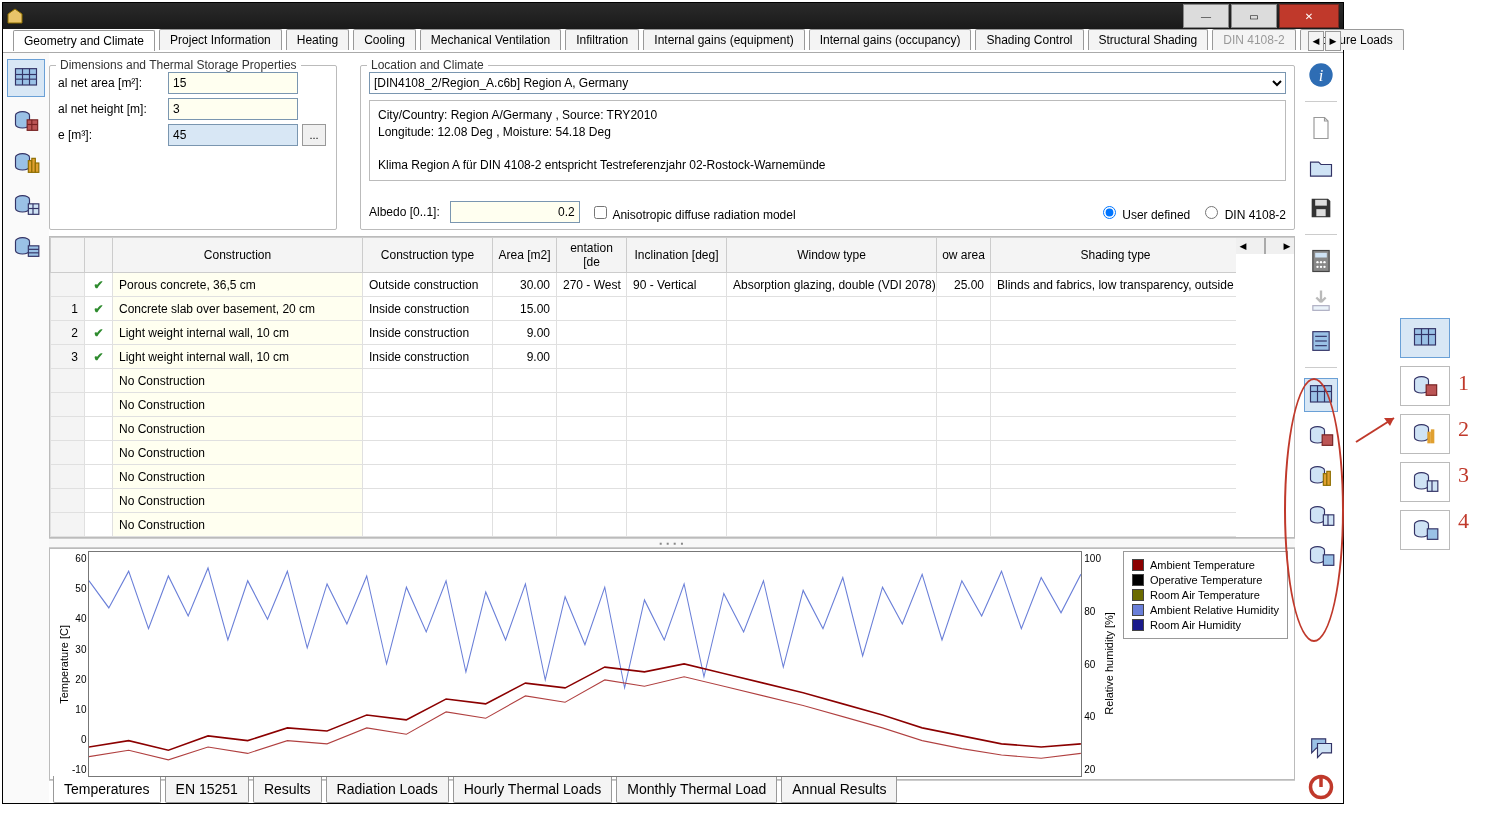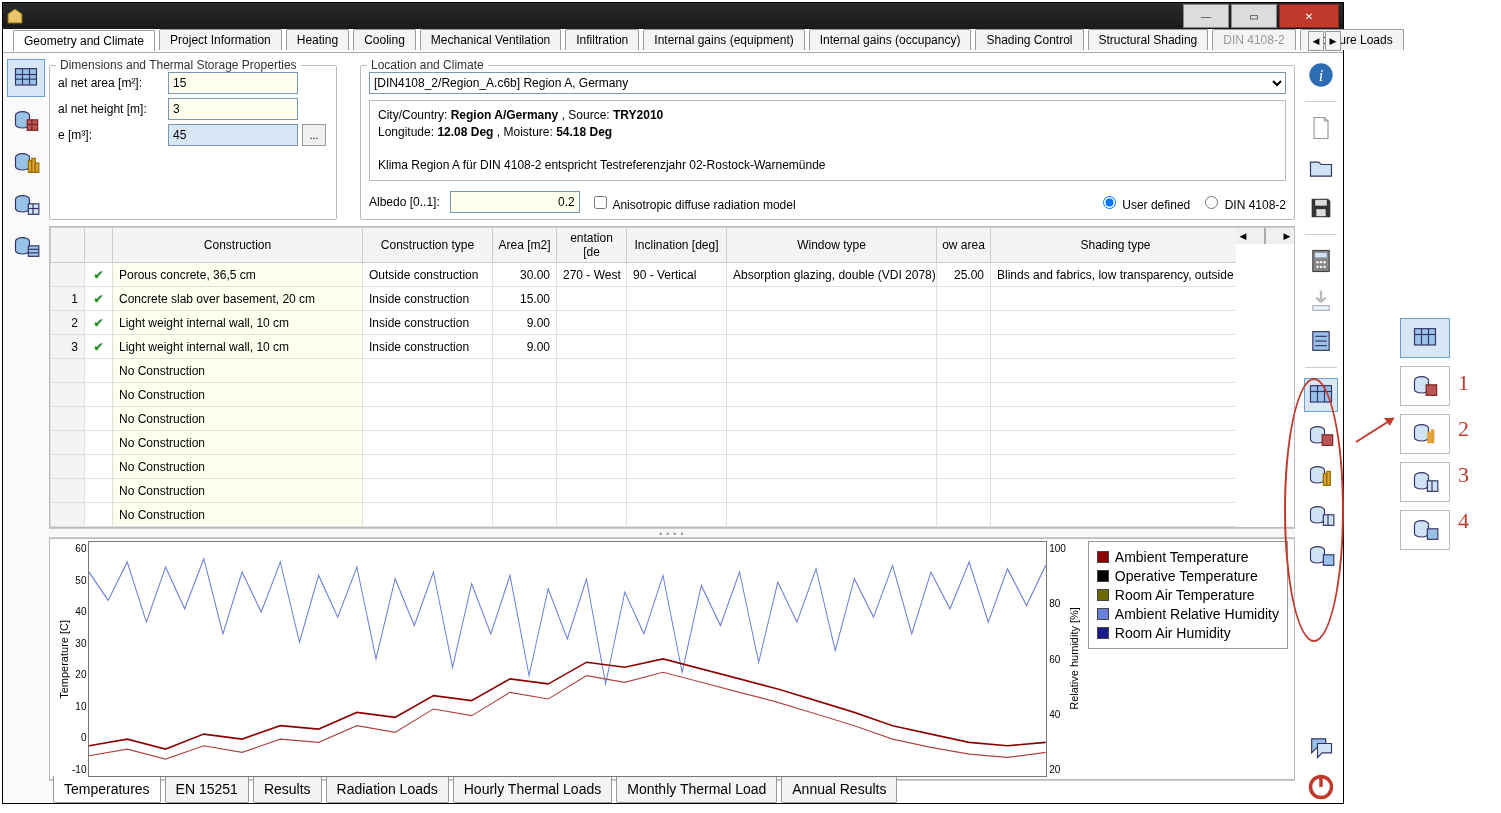--- a/index.html
+++ b/index.html
@@ -30,22 +30,22 @@
 .panel .legend{position:absolute;top:-8px;left:6px;background:#fff;padding:0 4px;font-size:12px;color:#333}
 .dimpanel{width:270px}
 .locpanel{flex:1}
 .frow{display:flex;align-items:center;margin-bottom:4px;gap:4px}
 .flabel{width:106px;font-size:12px}
 input.txt{border:1px solid #7a96b0;background:#fffff0;padding:1px 4px;height:18px;font-size:12px}
 .txt.r{text-align:right}
 .ellipbtn{width:22px;height:20px;border:1px solid #999;background:#f0f0f0;font-size:11px;display:flex;align-items:center;justify-content:center}
 select.combo{width:100%;border:1px solid #7a96b0;background:#fff;height:22px;font-size:12px}
 .locinfo{border:1px solid #bbb;padding:6px 8px;margin-top:6px;font-size:12px;line-height:1.4}
-.locinfo b{font-weight:bold}
-.albrow{display:flex;align-items:center;gap:10px;margin-top:10px}
+.locinfo b{font-weight:normal}
+.albrow{display:flex;align-items:center;gap:10px;margin-top:20px}
 
 .tablewrap{margin-top:6px;border:1px solid #bbb;flex:0 0 auto;height:300px;overflow:hidden;display:flex;flex-direction:row}
 table.maintbl{border-collapse:collapse;width:100%;table-layout:fixed;font-size:12px}
 table.maintbl th{background:#f4f4f4;border:1px solid #ccc;padding:3px 4px;font-weight:normal;text-align:center;height:24px}
 table.maintbl td{border:1px solid #e0e0e0;padding:2px 6px;height:19px;white-space:nowrap;overflow:hidden}
 .rownum{width:30px;text-align:right;background:#f4f4f4;border:1px solid #ccc}
 .checkcell{width:26px;text-align:center}
 .conscell{background:#fffff0}
 .numcell{text-align:right}
 .scrollx{height:16px;background:#f0f0f0;border-top:1px solid #ccc;display:flex;align-items:center}
@@ -54,21 +54,21 @@
 .splitter{height:8px;display:flex;align-items:center;justify-content:center;color:#888;font-size:8px;border-top:1px solid #ccc;border-bottom:1px solid #ccc;background:#f8f8f8;letter-spacing:1px}
 
 .chartarea{flex:1;border:1px solid #bbb;margin-top:0;display:flex;flex-direction:column;min-height:0}
 .charttitle{text-align:center;font-weight:bold;padding:2px 0}
 .chartbody{flex:1;display:flex;padding:2px 6px;min-height:0}
 .chartcanvas{flex:1;position:relative;border:1px solid #777;background:#fff;overflow:hidden}
 .ylab{writing-mode:vertical-rl;transform:rotate(180deg);text-align:center;font-size:11px;padding:0 2px}
 .y2lab{writing-mode:vertical-rl;transform:rotate(180deg);text-align:center;font-size:11px;padding:0 2px}
 .yticks{display:flex;flex-direction:column;justify-content:space-between;font-size:10px;text-align:right;padding:2px 2px 2px 0}
 .y2ticks{display:flex;flex-direction:column;justify-content:space-between;font-size:10px;text-align:left;padding:2px 0 2px 2px}
-.legendbox{border:1px solid #999;margin-left:6px;padding:4px 8px;font-size:14px;align-self:flex-start}
+.legendbox{border:1px solid #999;margin-left:6px;padding:4px 8px;font-size:11px;align-self:flex-start}
 .legendbox .li{display:flex;align-items:center;gap:6px;margin:3px 0}
 .sw{width:10px;height:10px;border:1px solid #444}
 
 .btabs{height:22px;display:flex;align-items:flex-end;border-top:1px solid #ccc;background:#fff;padding-left:4px}
 .btab{border:1px solid #999;border-top:none;background:#f4f4f4;padding:5px 10px;margin-right:4px;font-size:14px;border-radius:0 0 2px 2px}
 .btab.active{background:#fff}
 
 .rightbar{width:44px;display:flex;flex-direction:column;align-items:center;padding-top:6px;gap:8px}
 .rightbar .iconbtn{width:32px;height:32px}
 .sep{width:32px;border-top:1px solid #ccc;margin:2px 0}

